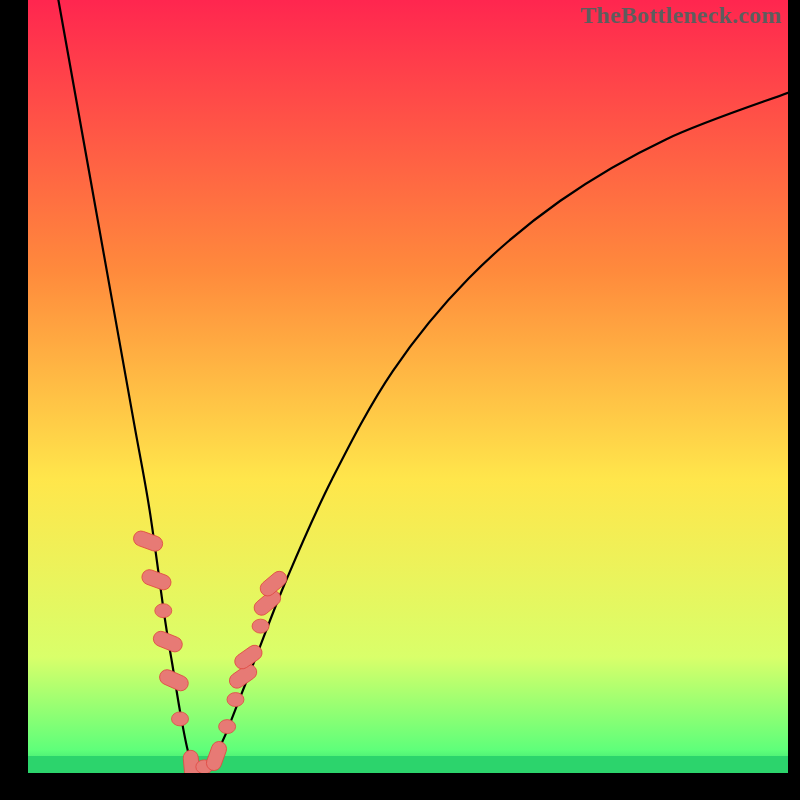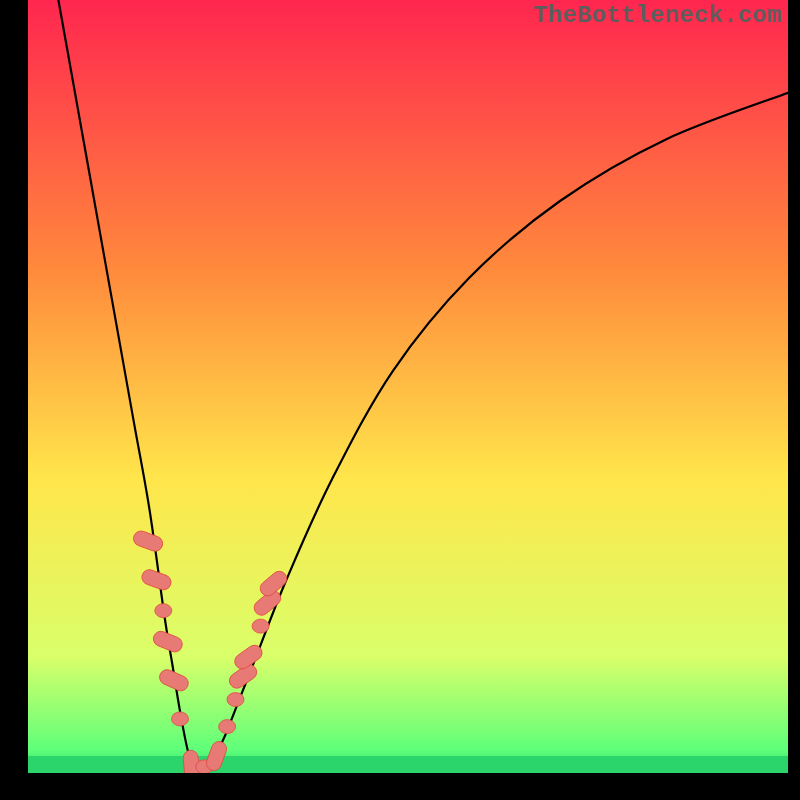--- a/index.html
+++ b/index.html
@@ -1,18 +1,18 @@
 <!DOCTYPE html>
 <html><head>
 <meta charset="utf-8">
 <style>
   html,body{margin:0;padding:0;width:800px;height:800px;background:#000;overflow:hidden}
   .frame{position:absolute;left:0;top:0;width:800px;height:800px;background:#000}
   .plot{position:absolute;left:28px;top:0;width:760px;height:773px;overflow:hidden}
-  .watermark{position:absolute;right:6px;top:2px;font-family:Liberation Mono, monospace;font-weight:700;font-size:24px;color:#5d5d5d;letter-spacing:0.2px;z-index:40}
+  .watermark{position:absolute;right:6px;top:2px;font-family:Liberation Serif, serif;font-weight:700;font-size:24px;color:#5d5d5d;letter-spacing:0.2px;z-index:40}
   svg{display:block}
   .curve{fill:none;stroke:#000;stroke-width:2.2;stroke-linecap:round;stroke-linejoin:round}
   .dot{fill:#e77a75;stroke:#e04a43;stroke-width:0.8}
   .pill{fill:#e77a75;stroke:#e04a43;stroke-width:0.8}
 </style>
 </head>
 <body>
 
 <div class="frame">
   <div class="plot">

